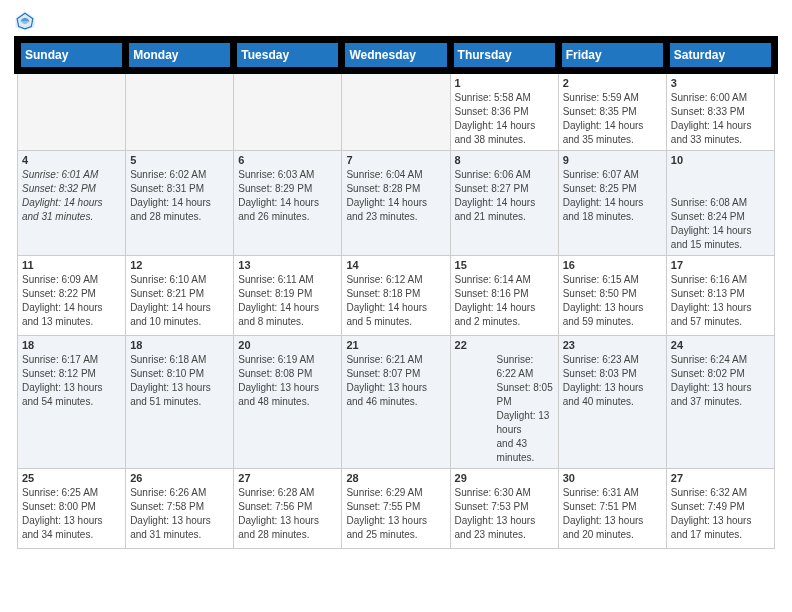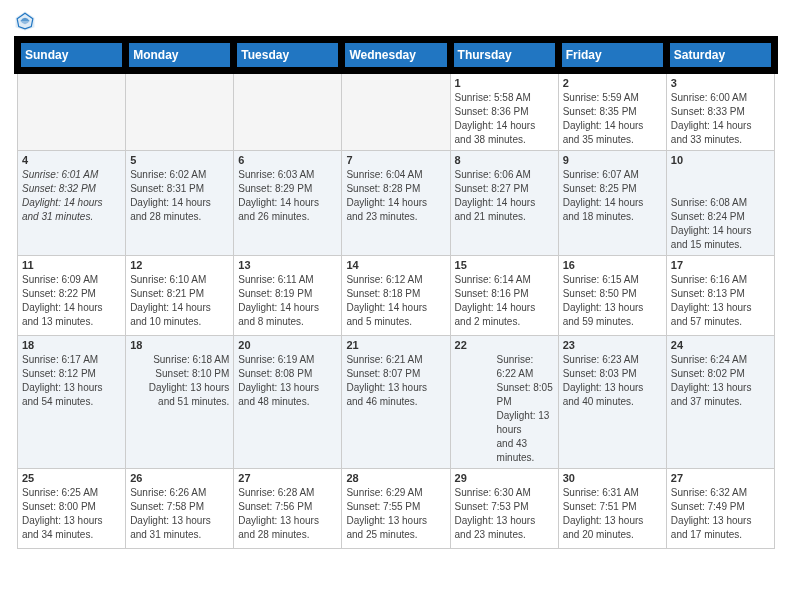--- a/index.html
+++ b/index.html
@@ -267,21 +267,21 @@
         <tr class="row-even">
           <td>
             <span class="day-number">18</span>
             <div class="day-info" style="white-space: pre-line;">Sunrise: 6:17 AM
 Sunset: 8:12 PM
 Daylight: 13 hours
 and 54 minutes.</div>
           </td>
           <td>
             <span class="day-number">18</span>
-            <div class="day-info" style="white-space: pre-line; text-align: right;">Sunrise: 6:18 AM
+            <div class="day-info" style="white-space: pre-line;">Sunrise: 6:18 AM
 Sunset: 8:10 PM
 Daylight: 13 hours
 and 51 minutes.</div>
           </td>
           <td>
             <span class="day-number">20</span>
             <div class="day-info" style="white-space: pre-line;">Sunrise: 6:19 AM
 Sunset: 8:08 PM
 Daylight: 13 hours
 and 48 minutes.</div>

